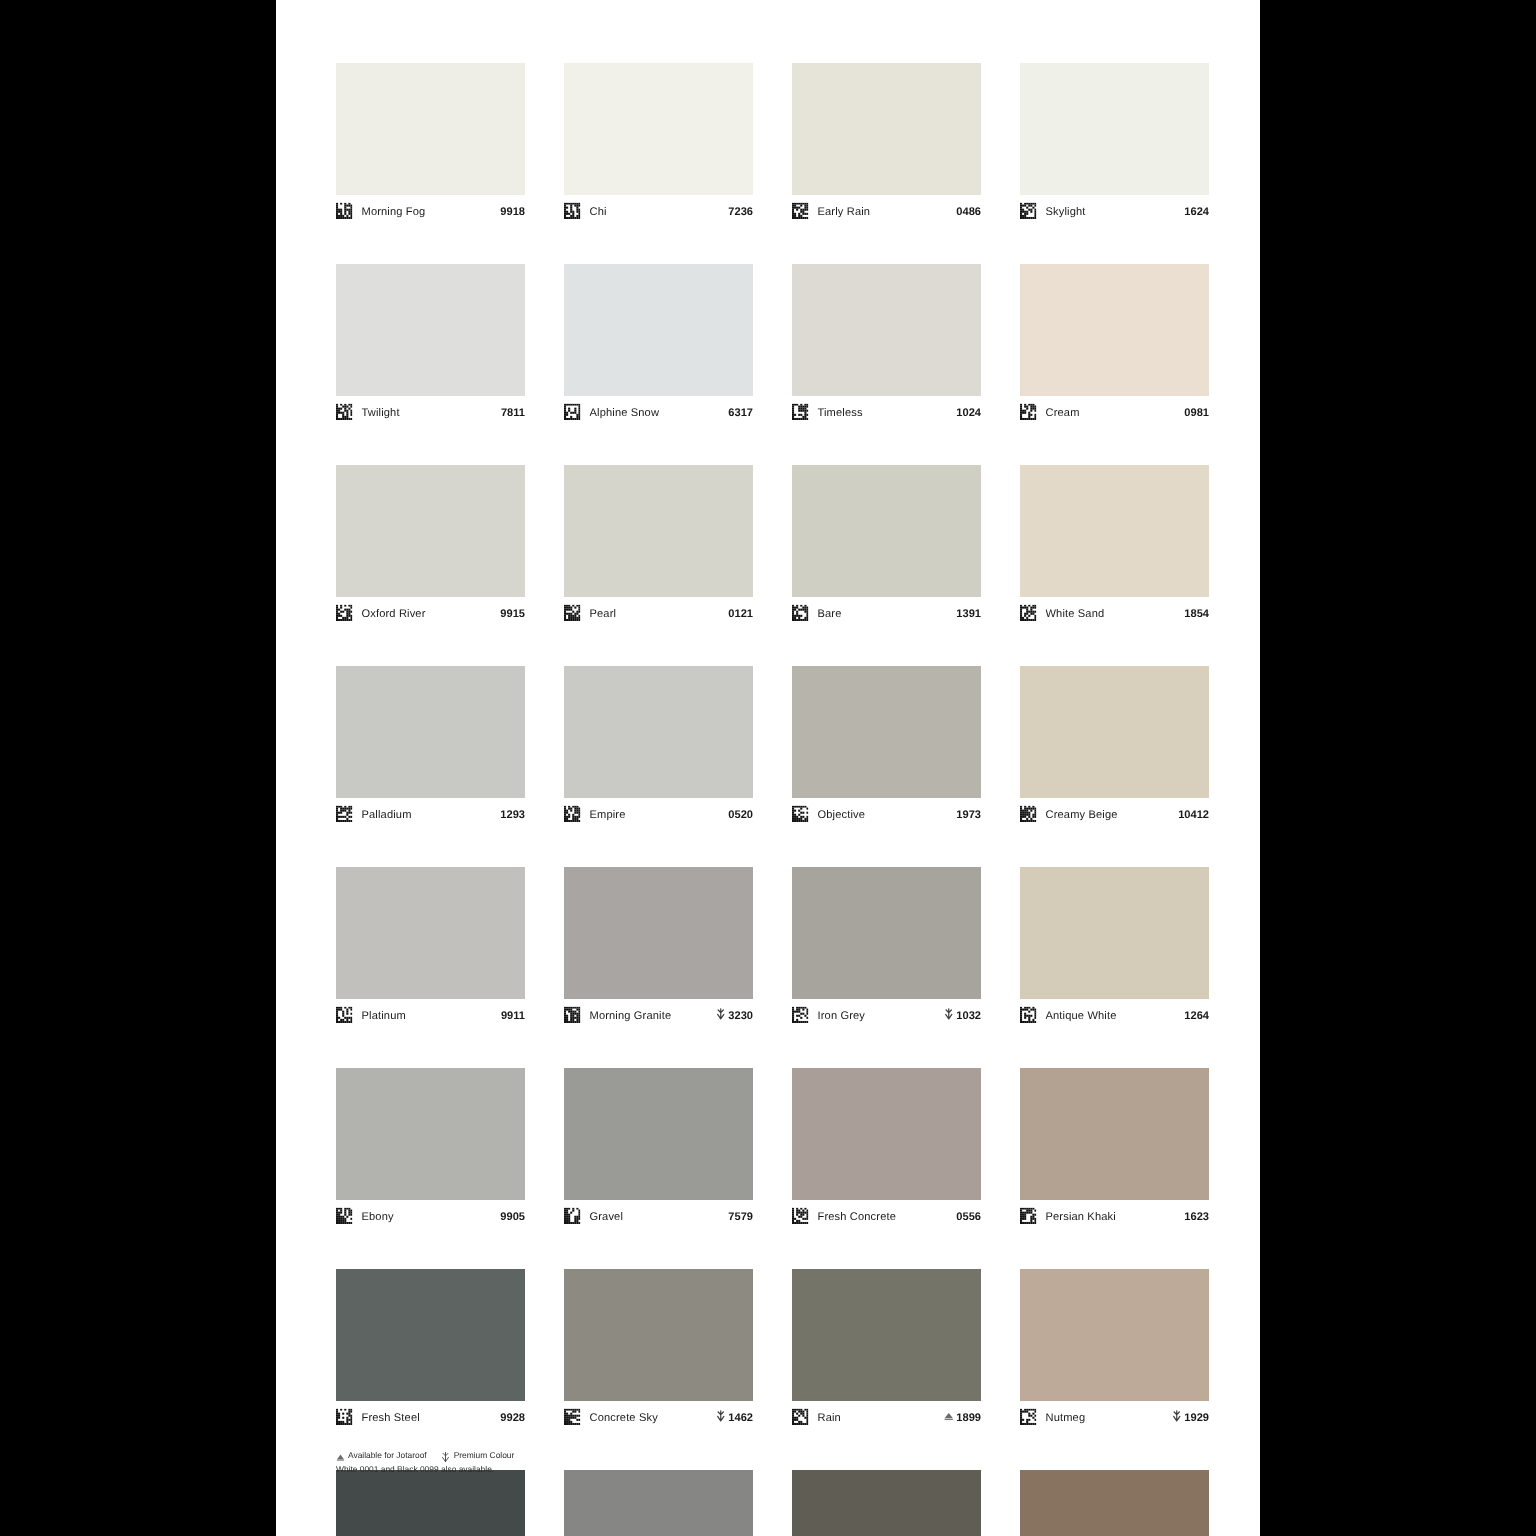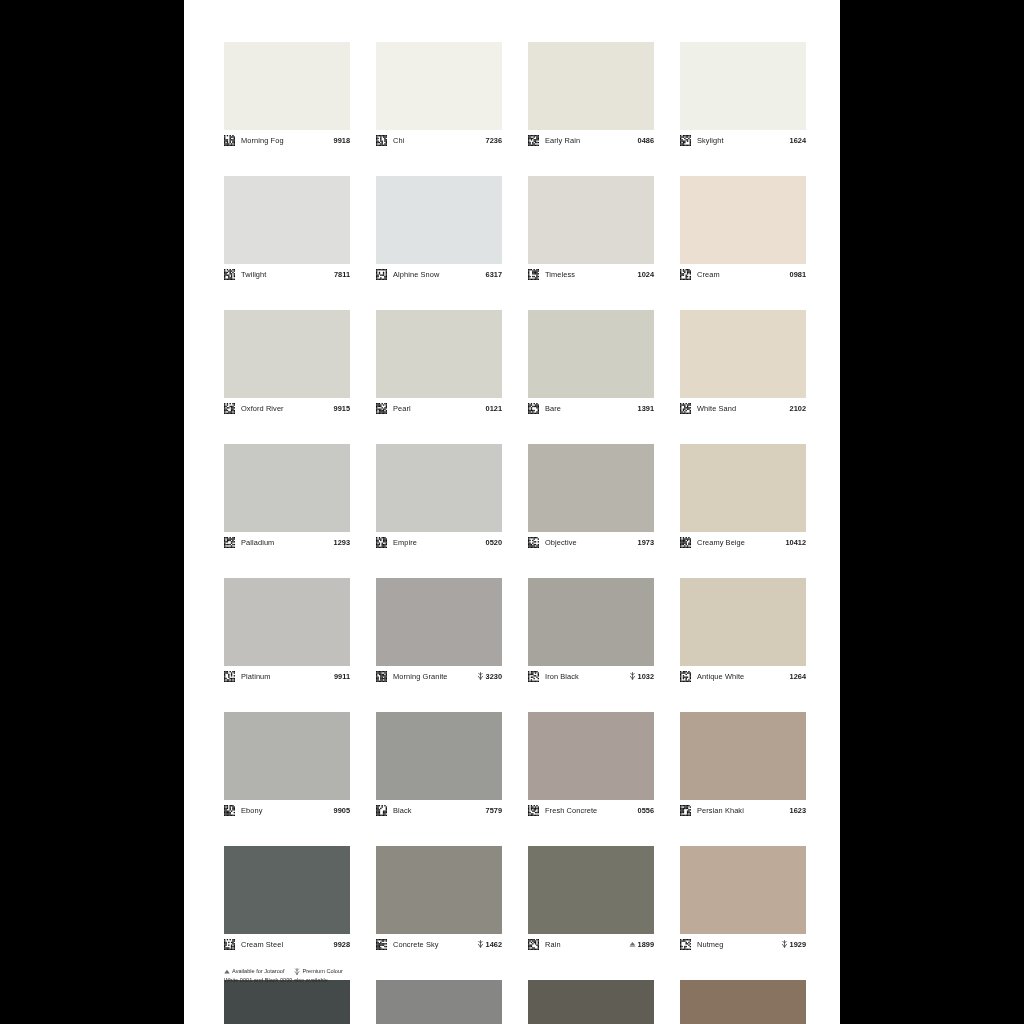--- a/index.html
+++ b/index.html
@@ -763,21 +763,21 @@
               <rect x="2.75" y="9.63" width="1.38" height="1.38" fill="#111"></rect>
               <rect x="4.13" y="9.63" width="1.38" height="1.38" fill="#111"></rect>
               <rect x="5.50" y="9.63" width="1.38" height="1.38" fill="#111"></rect>
               <rect x="6.88" y="9.63" width="1.38" height="1.38" fill="#111"></rect>
               <rect x="8.25" y="9.63" width="1.38" height="1.38" fill="#111"></rect>
               <rect x="9.63" y="9.63" width="1.38" height="1.38" fill="#111"></rect>
             </svg>
           </span>
           <span class="cname">White Sand</span>
           <span class="ccode">
-            <span>2102</span>
+            <span>1854</span>
           </span>
         </div>
       </div>
       <div class="swatch-cell">
         <div class="chip" style="background: rgb(200, 200, 196);"></div>
         <div class="meta">
           <span class="dmx">
             <svg viewBox="0 0 11 11" width="11" height="11">
               <rect x="0.00" y="0.00" width="1.38" height="1.38" fill="#111"></rect>
               <rect x="1.38" y="0.00" width="1.38" height="1.38" fill="#111"></rect>
@@ -1163,21 +1163,21 @@
               <rect x="0.00" y="9.63" width="1.38" height="1.38" fill="#111"></rect>
               <rect x="1.38" y="9.63" width="1.38" height="1.38" fill="#111"></rect>
               <rect x="2.75" y="9.63" width="1.38" height="1.38" fill="#111"></rect>
               <rect x="4.13" y="9.63" width="1.38" height="1.38" fill="#111"></rect>
               <rect x="5.50" y="9.63" width="1.38" height="1.38" fill="#111"></rect>
               <rect x="6.88" y="9.63" width="1.38" height="1.38" fill="#111"></rect>
               <rect x="8.25" y="9.63" width="1.38" height="1.38" fill="#111"></rect>
               <rect x="9.63" y="9.63" width="1.38" height="1.38" fill="#111"></rect>
             </svg>
           </span>
-          <span class="cname">Iron Black</span>
+          <span class="cname">Iron Grey</span>
           <span class="ccode">
             <span class="sym">
               <svg viewBox="0 0 10 12" width="7" height="8">
                 <path d="M5 0.8 L5 10.6 M5 10.8 L1.9 6.4 M5 10.8 L8.1 6.4 M2.4 2 L5 4.6 L7.6 2" stroke="#3d3d3d" stroke-width="1.2" fill="none" stroke-linecap="round"></path>
               </svg>
             </span>
             <span>1032</span>
           </span>
         </div>
       </div>
@@ -1334,21 +1334,21 @@
               <rect x="0.00" y="9.63" width="1.38" height="1.38" fill="#111"></rect>
               <rect x="1.38" y="9.63" width="1.38" height="1.38" fill="#111"></rect>
               <rect x="2.75" y="9.63" width="1.38" height="1.38" fill="#111"></rect>
               <rect x="4.13" y="9.63" width="1.38" height="1.38" fill="#111"></rect>
               <rect x="5.50" y="9.63" width="1.38" height="1.38" fill="#111"></rect>
               <rect x="6.88" y="9.63" width="1.38" height="1.38" fill="#111"></rect>
               <rect x="8.25" y="9.63" width="1.38" height="1.38" fill="#111"></rect>
               <rect x="9.63" y="9.63" width="1.38" height="1.38" fill="#111"></rect>
             </svg>
           </span>
-          <span class="cname">Black</span>
+          <span class="cname">Gravel</span>
           <span class="ccode">
             <span>7579</span>
           </span>
         </div>
       </div>
       <div class="swatch-cell">
         <div class="chip" style="background: rgb(169, 159, 152);"></div>
         <div class="meta">
           <span class="dmx">
             <svg viewBox="0 0 11 11" width="11" height="11">
@@ -1499,21 +1499,21 @@
               <rect x="0.00" y="9.63" width="1.38" height="1.38" fill="#111"></rect>
               <rect x="1.38" y="9.63" width="1.38" height="1.38" fill="#111"></rect>
               <rect x="2.75" y="9.63" width="1.38" height="1.38" fill="#111"></rect>
               <rect x="4.13" y="9.63" width="1.38" height="1.38" fill="#111"></rect>
               <rect x="5.50" y="9.63" width="1.38" height="1.38" fill="#111"></rect>
               <rect x="6.88" y="9.63" width="1.38" height="1.38" fill="#111"></rect>
               <rect x="8.25" y="9.63" width="1.38" height="1.38" fill="#111"></rect>
               <rect x="9.63" y="9.63" width="1.38" height="1.38" fill="#111"></rect>
             </svg>
           </span>
-          <span class="cname">Cream Steel</span>
+          <span class="cname">Fresh Steel</span>
           <span class="ccode">
             <span>9928</span>
           </span>
         </div>
       </div>
       <div class="swatch-cell">
         <div class="chip" style="background: rgb(141, 138, 129);"></div>
         <div class="meta">
           <span class="dmx">
             <svg viewBox="0 0 11 11" width="11" height="11">

